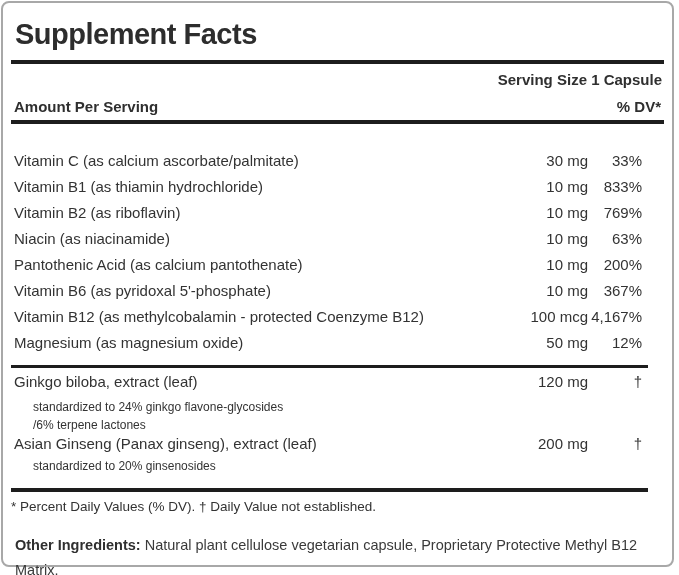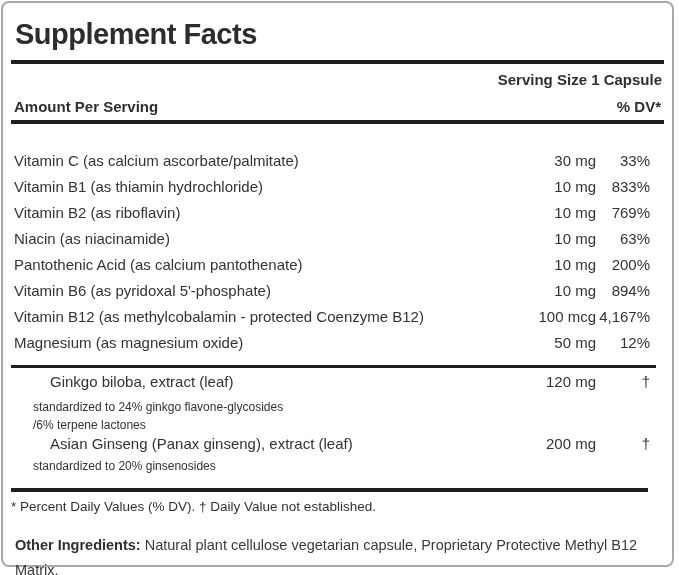--- a/index.html
+++ b/index.html
@@ -51,40 +51,40 @@
     display: flex;
     justify-content: space-between;
     font-size: 15px;
     font-weight: bold;
     line-height: 16px;
     color: #2f2f2f;
   }
   .bar.ridge.b2 { margin-top: 5px; }
   .rows {
     position: absolute;
-    top: 141px; left: 0; right: 8px;
+    top: 141px; left: 0; right: 16px;
   }
   .row {
     display: flex;
     align-items: flex-start;
     margin-top: 8px;
     padding: 0 14px 0 11px;
     font-size: 15px;
     line-height: 18px;
   }
   .row.tall { align-items: center; }
   .row .name { flex: 1; max-width: 502px; }
   .row .amt { width: 84px; text-align: right; white-space: nowrap; }
   .row .dv { width: 54px; text-align: right; white-space: nowrap; }
   .bar.mid {
     margin-top: 13px;
     height: 3px;
     background: #1d1d1d;
   }
-  .row.botanical { margin-top: 5px; margin-left: 36px; }
+  .row.botanical { margin-top: 5px; }
   .note {
     margin: 7px 0 0 30px;
     font-size: 12px;
     line-height: 18px;
   }
   .note .note-line { display: block; }
   .row.botanical.second { margin-top: 1px; }
   .note.last { margin-top: 4px; }
   .bottom-block {
     position: absolute;
@@ -146,21 +146,21 @@
       <span class="dv">63%</span>
     </div>
     <div class="row">
       <span class="name">Pantothenic Acid (as calcium pantothenate)</span>
       <span class="amt">10 mg</span>
       <span class="dv">200%</span>
     </div>
     <div class="row">
       <span class="name">Vitamin B6 (as pyridoxal 5'-phosphate)</span>
       <span class="amt">10 mg</span>
-      <span class="dv">894%</span>
+      <span class="dv">367%</span>
     </div>
     <div class="row tall">
       <span class="name">Vitamin B12 (as methylcobalamin - protected Coenzyme B12)</span>
       <span class="amt">100 mcg</span>
       <span class="dv">4,167%</span>
     </div>
     <div class="row">
       <span class="name">Magnesium (as magnesium oxide)</span>
       <span class="amt">50 mg</span>
       <span class="dv">12%</span>

